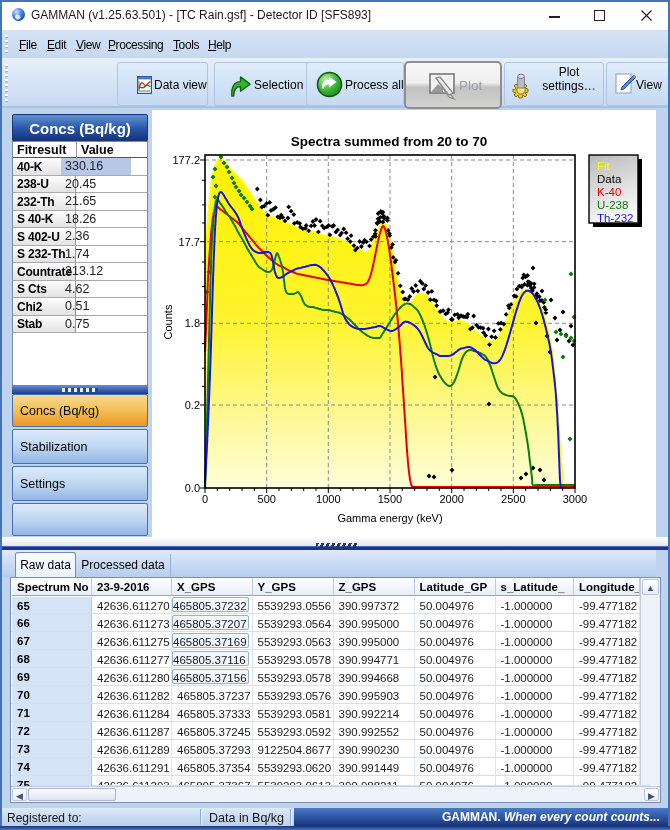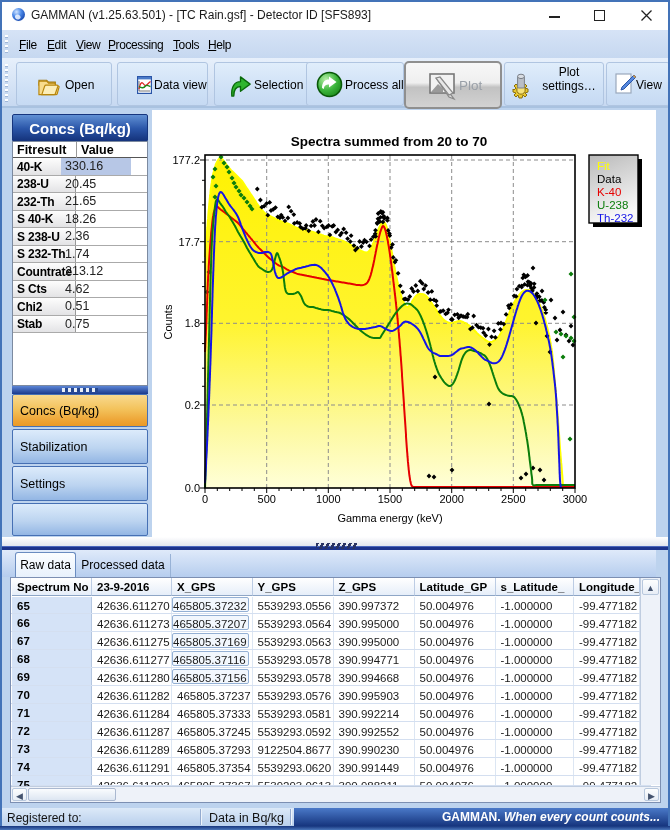--- a/index.html
+++ b/index.html
@@ -86,28 +86,20 @@
   <span class="mi" style="left:17px"><u>F</u>ile</span>
   <span class="mi" style="left:45px"><u>E</u>dit</span>
   <span class="mi" style="left:74px"><u>V</u>iew</span>
   <span class="mi" style="left:106px"><u>P</u>rocessing</span>
   <span class="mi" style="left:171px"><u>T</u>ools</span>
   <span class="mi" style="left:206px"><u>H</u>elp</span>
  </div>
 
  <div class="abs" id="tool">
   <div class="grip" style="position:absolute;left:3px;top:6px;height:38px"></div>
-  <div class="tbtn" style="left:14px;width:96px">
-    <svg style="position:absolute;left:20px;top:12px" width="26" height="23" viewBox="0 0 27 23">
-      <path d="M2 5 h8 l2 2 h7 v3 h-17 z" fill="#f6d57c" stroke="#a07a10" stroke-width="1.2"></path>
-      <path d="M2 20 L2 7 q0-1 1-1 h7 l2 2 h6 q1 0 1 1 l0 2 h3 q1.2 0 .9 1.2 L21 19 q-.3 1-1.3 1z" fill="#f8dc8c" stroke="#b8860b" stroke-width="1.2"></path>
-      <path d="M5 20 L8 11 q.3-1 1.3-1 h11.5 q1.2 0 .9 1.2 L19 19 q-.3 1-1.3 1z" fill="#fceeb8" stroke="#b8860b" stroke-width="1.2"></path>
-    </svg>
-    <span class="lbl" style="left:48px">Open</span>
-  </div>
   <div class="tbtn" style="left:115px;width:91px">
     <svg style="position:absolute;left:19px;top:13px" width="15" height="18" viewBox="0 0 15 18">
       <rect x="0.5" y="0.5" width="14" height="17" fill="#fff" stroke="#2a55a8" stroke-width="1.4"></rect>
       <rect x="1" y="1" width="13" height="2.4" fill="#4a7ac8"></rect>
       <path d="M2 15 L2 5 M2 15 L13 15" stroke="#555" stroke-width="0.8"></path>
       <path d="M2 13 C3.5 6 5 5.5 7 8.5 C9 11.5 11 7 13.5 5.5" fill="none" stroke="#d22" stroke-width="1.3"></path>
       <path d="M2 10.5 C4.5 12.5 7 12 8.5 10 C10 8 12 10.5 13.5 10.5" fill="none" stroke="#1a8a1a" stroke-width="1.3"></path>
     </svg>
     <span class="lbl" style="left:36px">Data view</span>
   </div>
@@ -286,21 +278,21 @@
       </div>
       <div class="frow" style="top:51.0px">
         <div class="flab">232-Th</div>
         <div class="fval">21.65</div>
       </div>
       <div class="frow" style="top:68.5px">
         <div class="flab">S 40-K</div>
         <div class="fval">18.26</div>
       </div>
       <div class="frow" style="top:86.0px">
-        <div class="flab">S 238-U</div>
+        <div class="flab">S 402-U</div>
         <div class="fval">2.36</div>
       </div>
       <div class="frow" style="top:103.5px">
         <div class="flab">S 232-Th</div>
         <div class="fval">1.74</div>
       </div>
       <div class="frow" style="top:121.0px">
         <div class="flab">Countrate</div>
         <div class="fval">213.12</div>
       </div>

